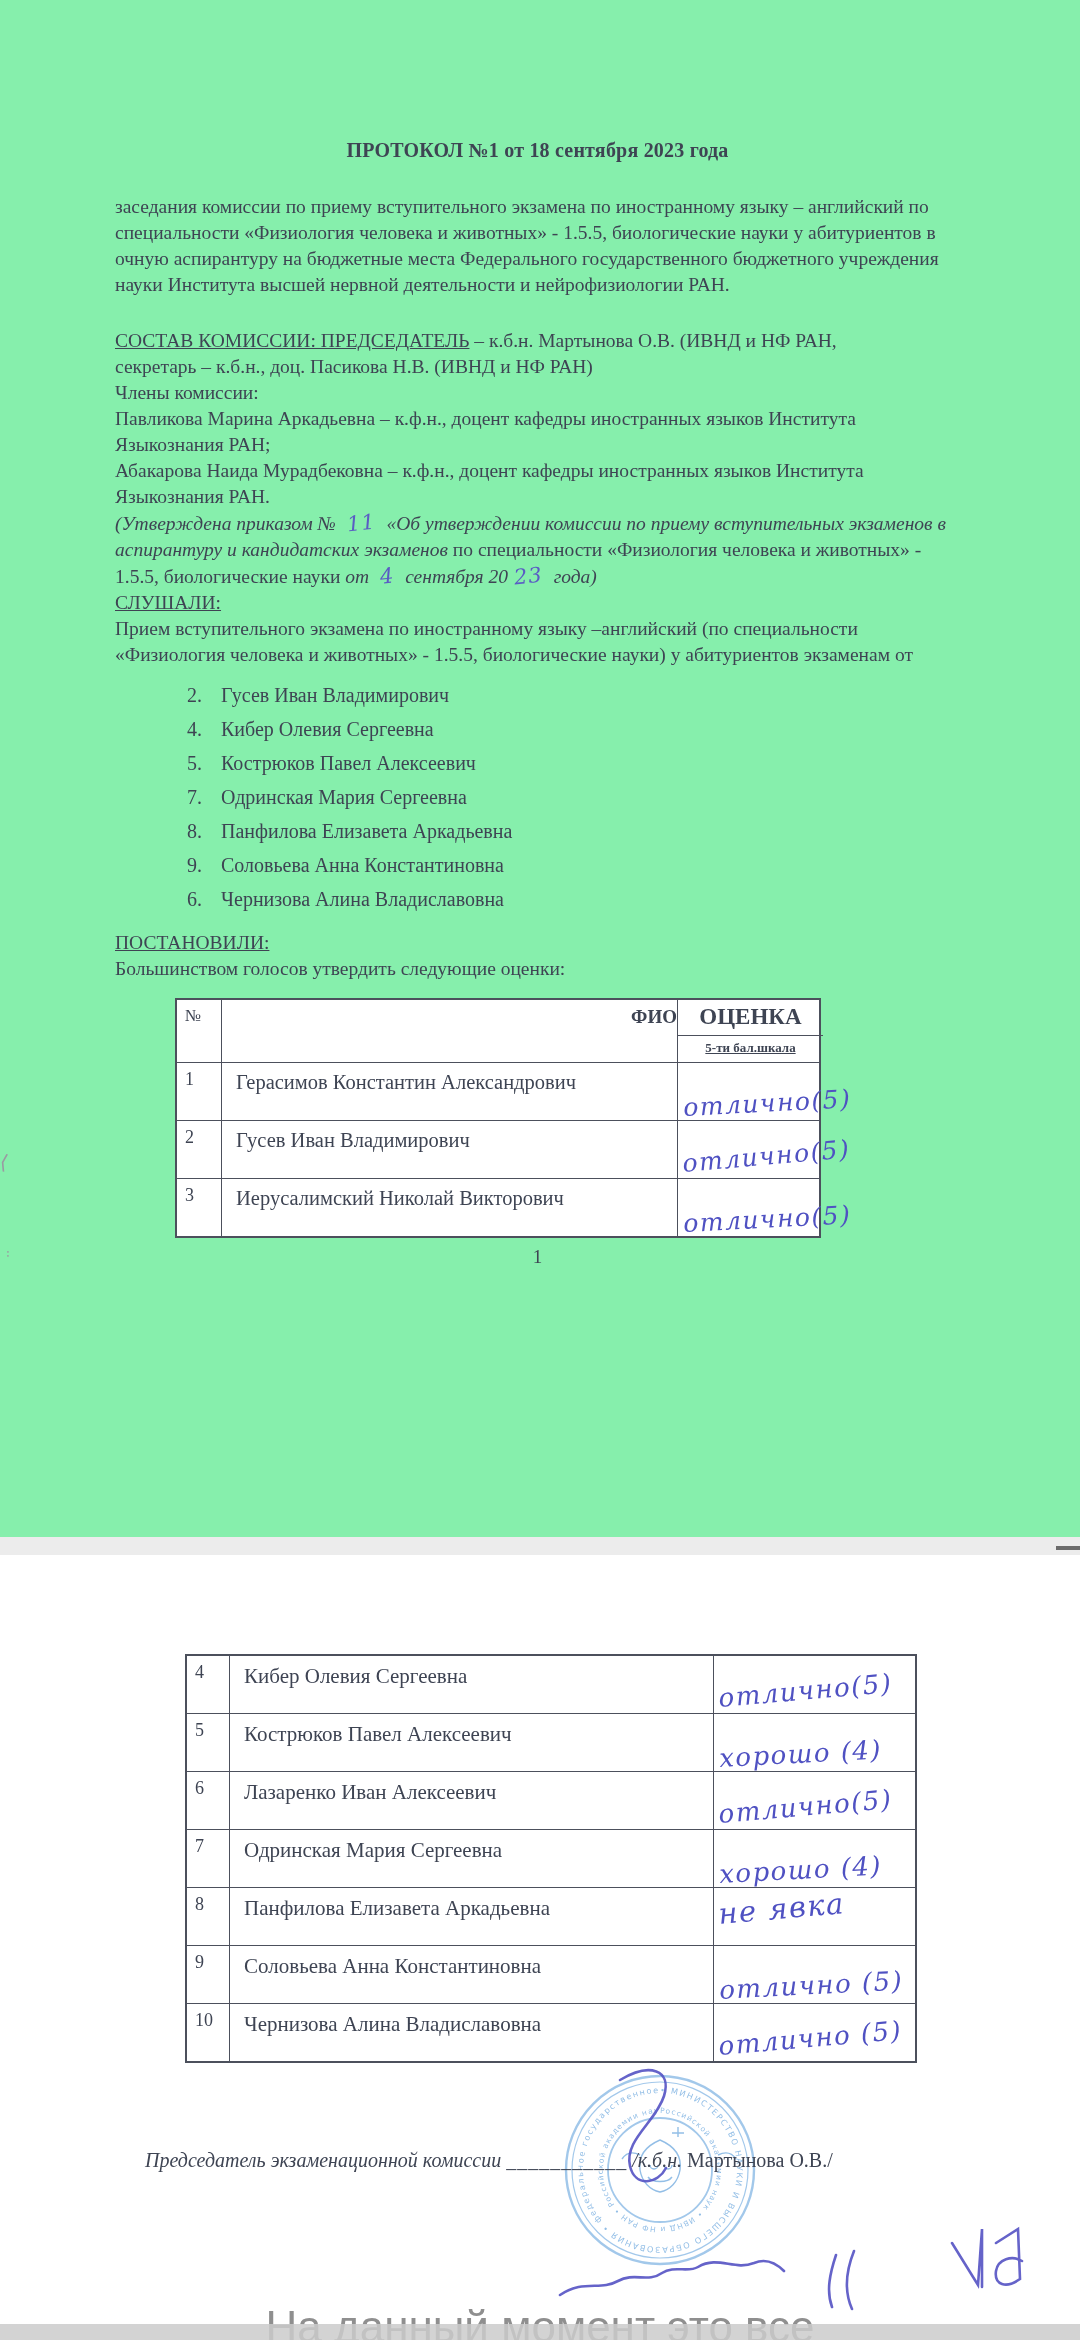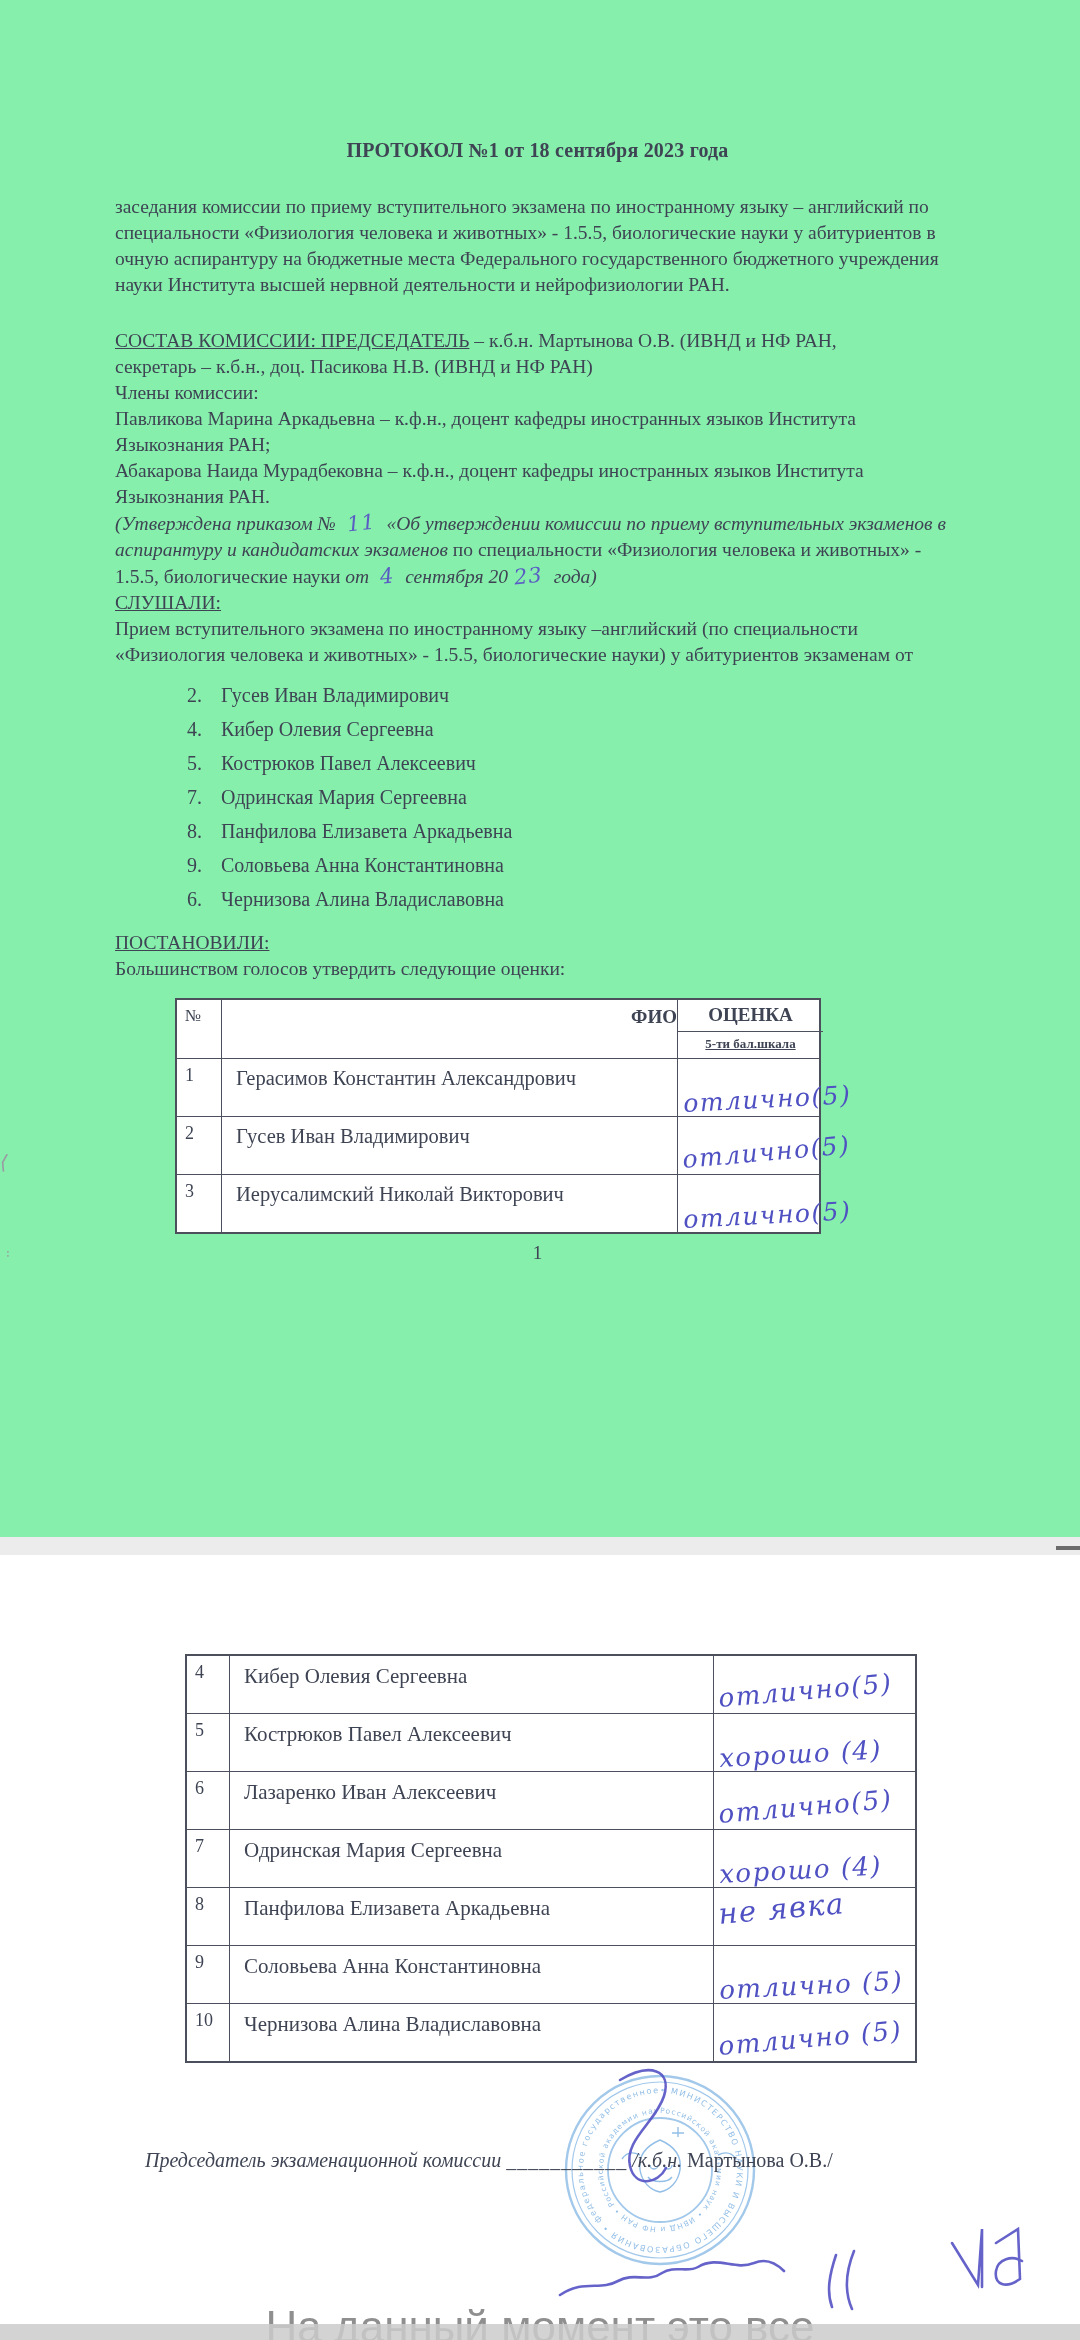--- a/index.html
+++ b/index.html
@@ -21,21 +21,21 @@
   .sec-head{margin-top:14px;font-size:19.5px;line-height:26px;}
   
   .tbl{border:2px solid #4c505c;box-sizing:border-box;background:#fff;}
   .t1{margin:16px 0 0 60px;width:646px;}
   .thead{display:grid;grid-template-columns:45px 456px 145px;}
   .thead .c{border-right:1.5px solid #4c505c;box-sizing:border-box;}
   .thead .c:last-child{border-right:none;}
   .num-h{font-size:17px;padding:6px 0 0 8px;}
   .fio-h{font-weight:bold;font-size:19px;text-align:right;padding-top:6px;}
   .grade-h{text-align:center;font-weight:bold;}
-  .grade-h .g1{font-size:19px;padding:4px 0 5px 0;border-bottom:1.5px solid #4c505c;}
+  .grade-h .g1{font-size:23px;padding:4px 0 5px 0;border-bottom:1.5px solid #4c505c;}
   .grade-h .g2{font-size:13px;padding:4px 0 6px 0;text-decoration:underline;}
   .trow{display:grid;border-top:1.5px solid #4c505c;}
   .t1 .trow{grid-template-columns:45px 456px 145px;height:57px;}
   .trow .c{border-right:1.5px solid #4c505c;box-sizing:border-box;overflow:visible;}
   .trow .c:last-child{border-right:none;}
   .cell-num{font-size:18px;padding:6px 0 0 8px;}
   .cell-fio{font-size:20.5px;padding:8px 0 0 14px;white-space:nowrap;}
   .cell-grade{position:relative;}
   .ink{position:absolute;left:6px;bottom:-2px;font-family:"DejaVu Serif",serif;font-style:italic;
        color:#4f51c2;font-size:25px;letter-spacing:1.5px;white-space:nowrap;

